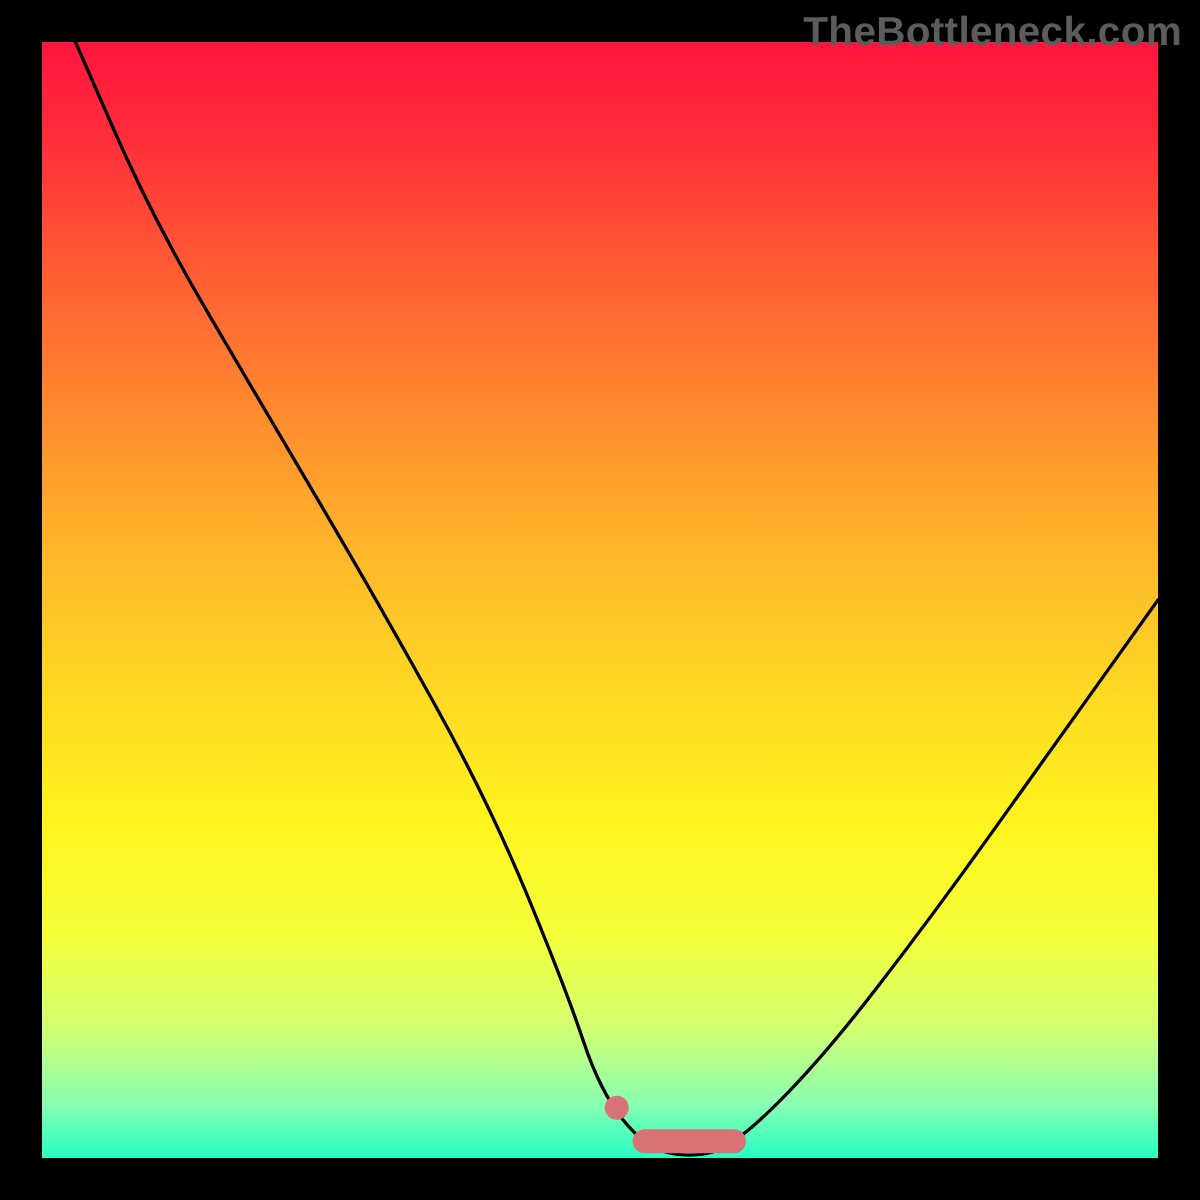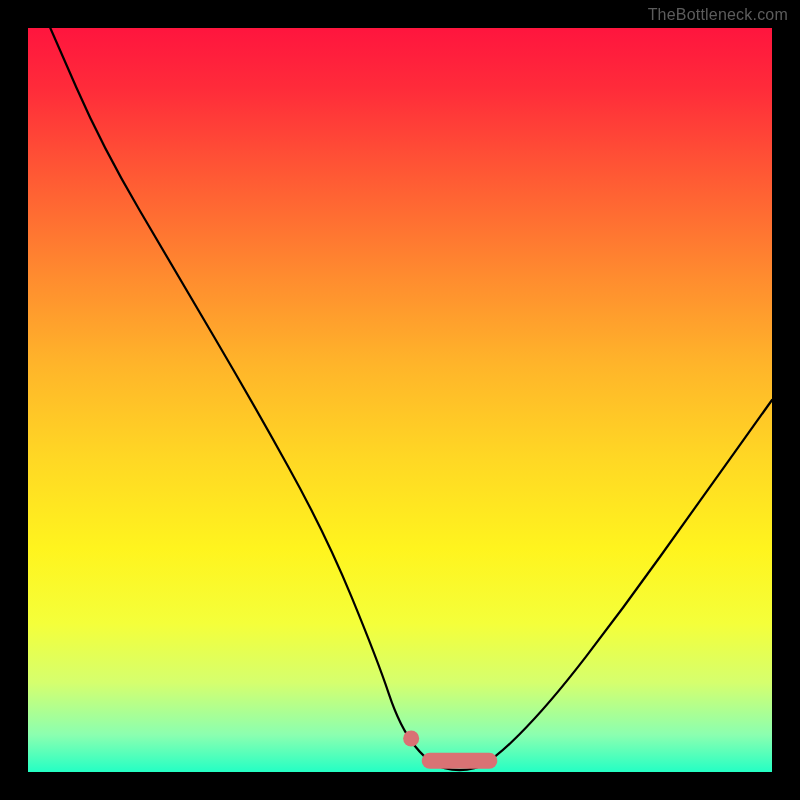--- a/index.html
+++ b/index.html
@@ -29,22 +29,22 @@
       #d5ff6e 88%,
       #8bffb0 95%,
       #24ffc4 100%
     );
   }
   .watermark {
     position: absolute;
     top: 6px;
     right: 12px;
     color: #5c5c5c;
-    font-size: 16px;
-    font-weight: 400;
+    font-size: 27px;
+    font-weight: 700;
     letter-spacing: 0.2px;
     user-select: none;
   }
   svg {
     position: absolute;
     left: 0;
     top: 0;
   }
 </style>
 </head>

